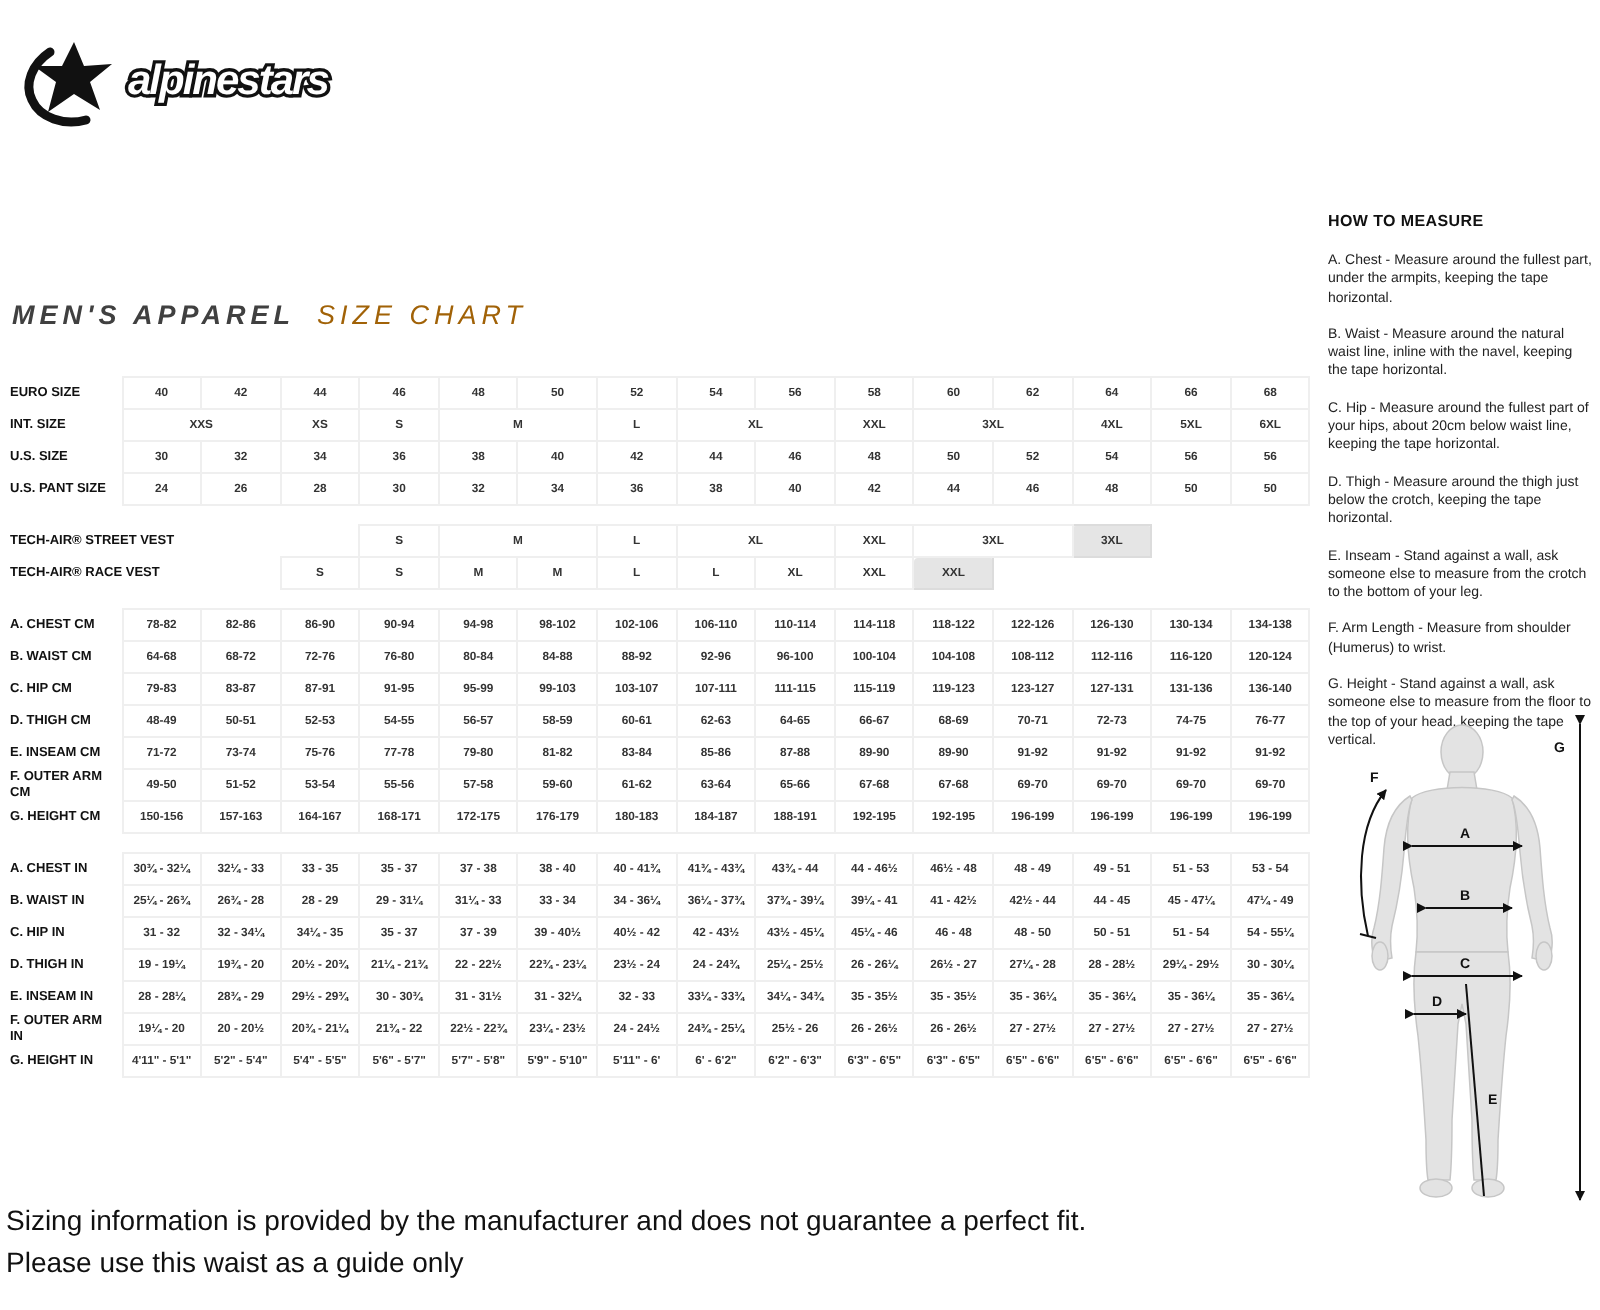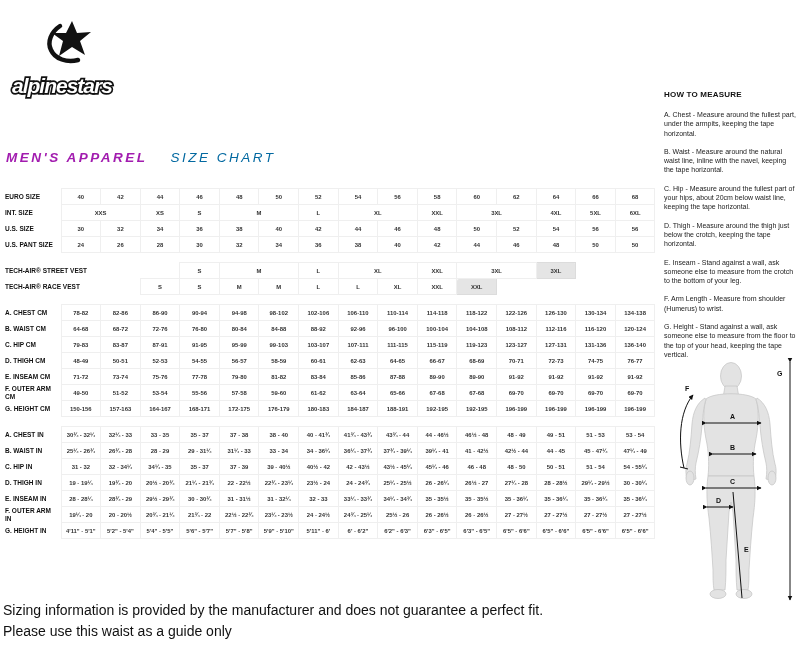--- a/index.html
+++ b/index.html
@@ -1,36 +1,36 @@
 <!DOCTYPE html>
 <html><head>
 <meta charset="utf-8">
 <style>
   html,body{margin:0;padding:0;}
   body{width:800px;height:655px;background:#fff;font-family:"Liberation Sans",sans-serif;position:relative;overflow:hidden;color:#1a1a1a;}
   .page{position:absolute;inset:0;}
 
-  .logo{position:absolute;left:10px;top:20px;display:flex;align-items:center;flex-direction:column;}
+  .logo{position:absolute;left:10px;top:20px;display:flex;align-items:flex-start;}
   .logo svg{display:block;}
 
   .title{position:absolute;left:6px;top:150px;font-style:italic;font-size:13.5px;letter-spacing:2.5px;white-space:nowrap;}
-  .title .main{font-weight:bold;color:#a21caf;}
-  .title .sub{font-weight:normal;color:#0369a1;margin-left:23px;}
+  .title .main{font-weight:bold;color:#404040;}
+  .title .sub{font-weight:normal;color:#a16207;margin-left:11px;}
 
   .size-table{position:absolute;left:5px;top:188px;width:650px;border-collapse:collapse;table-layout:fixed;}
   .size-table th{text-align:left;font-size:6.5px;font-weight:bold;color:#111;padding:0 2px 0 0;line-height:1.15;vertical-align:middle;}
   .size-table td{text-align:center;font-size:5.9px;font-weight:bold;color:#333;padding:0;vertical-align:middle;letter-spacing:0;}
   .size-table tr{height:16px;}
   .size-table tr.spacer{height:10px;}
   .size-table td.boxed{border:1px solid #efefef;}
   .size-table td.hl{background:#e5e5e5;border:1px solid #dcdcdc;border-radius:2px;}
   .size-table th.nowrap{white-space:nowrap;overflow:visible;}
 
   .measure{position:absolute;left:664px;top:90px;width:133px;}
-  .measure h3{font-size:8px;font-weight:bold;margin:0 0 11px 0;color:#111;letter-spacing:0.2px;}
+  .measure h3{font-size:8px;font-weight:bold;margin:16px 0 11px 0;color:#111;letter-spacing:0.2px;}
   .measure p{font-size:7px;line-height:1.33;margin:0 0 9px 0;color:#222;}
 
   .diagram{position:absolute;left:648px;top:352px;width:150px;height:252px;}
   .diagram svg{display:block;}
 
   .footer{position:absolute;left:3px;top:600px;font-size:14px;line-height:1.5;color:#111;}
 </style>
 </head>
 <body>
 

